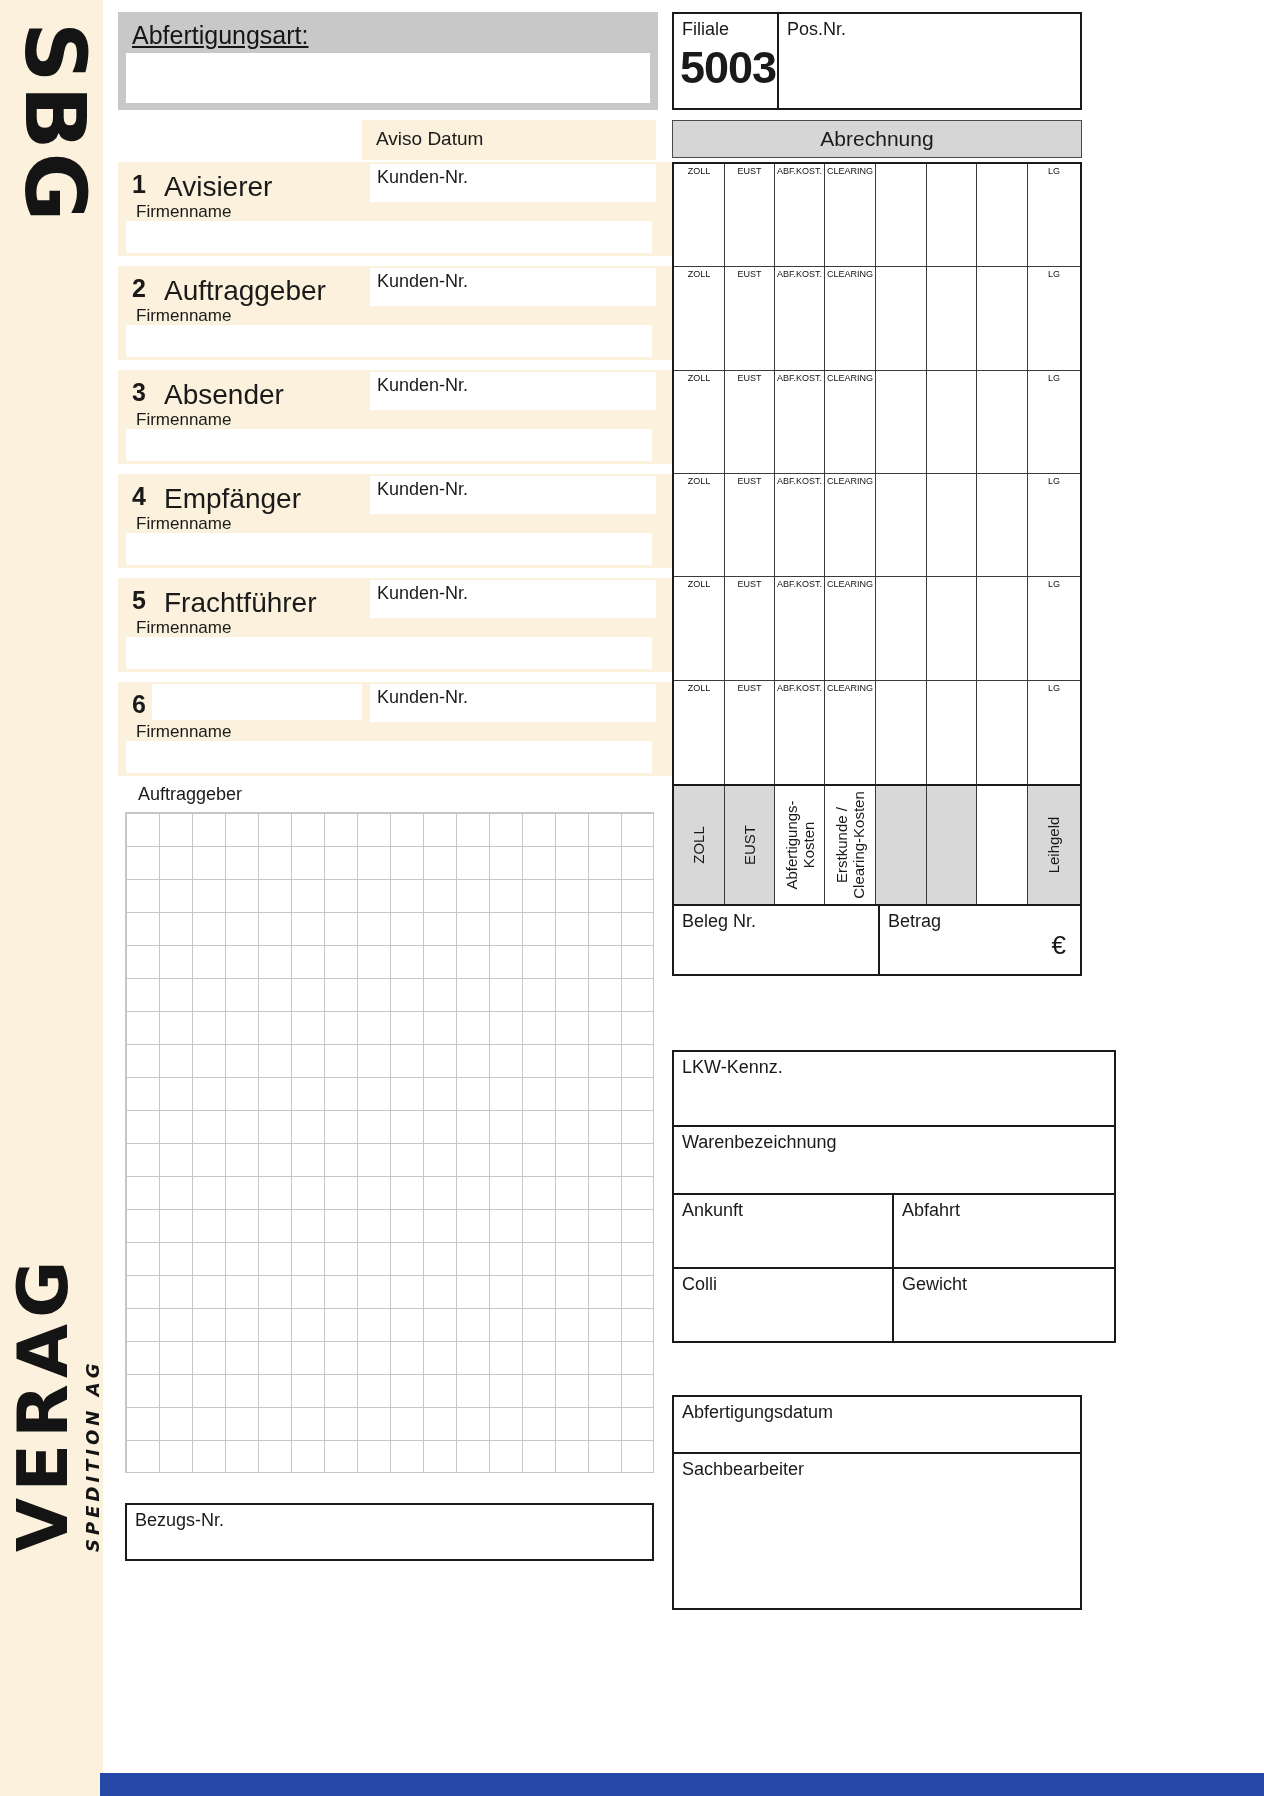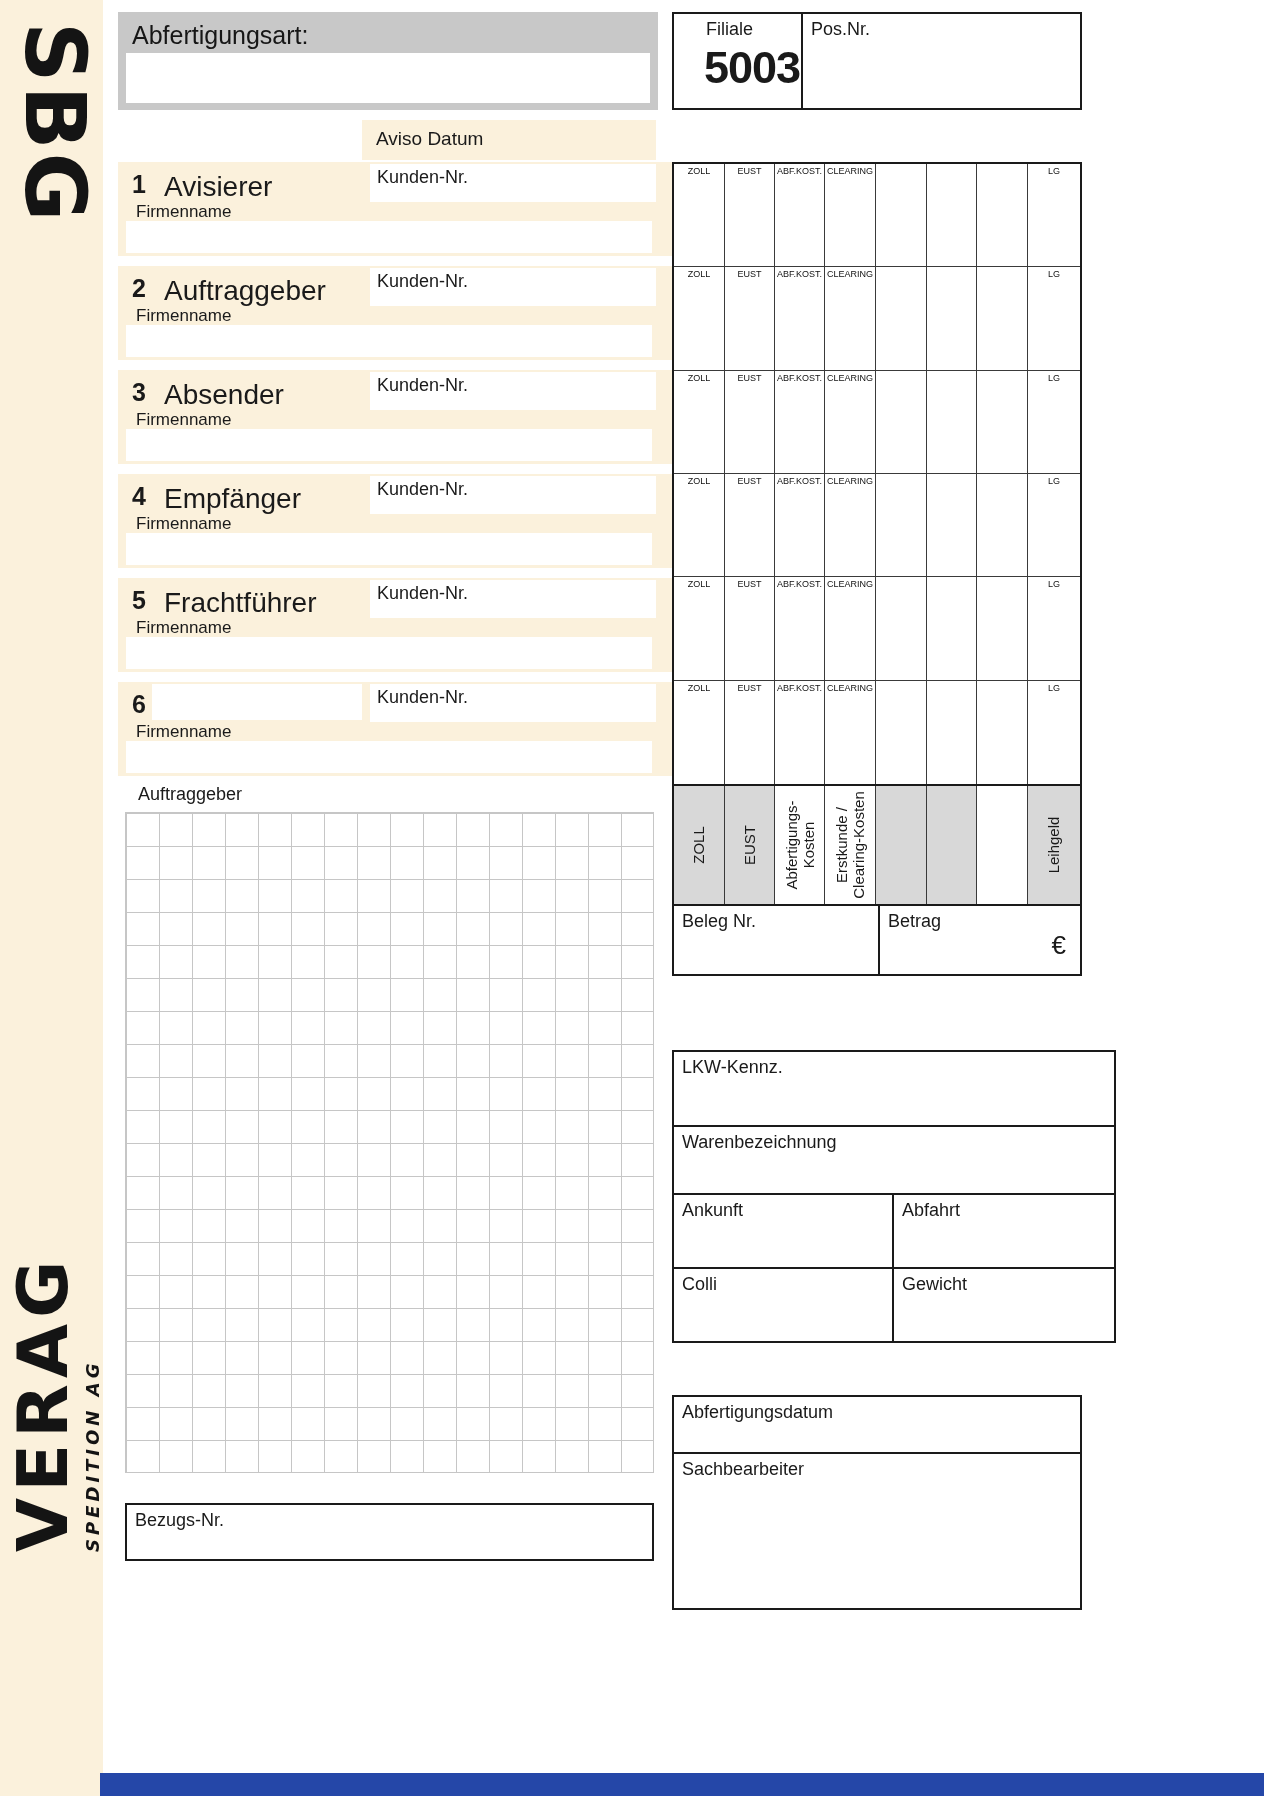--- a/index.html
+++ b/index.html
@@ -11,23 +11,23 @@
   .sidebar { position:absolute; left:0; top:0; width:103px; height:1796px; background:#fbf1dc; }
   .sbg-wrap { position:absolute; left:100px; top:22px; width:236px; height:90px; transform-origin:0 0; transform:rotate(90deg); }
   .sbg-text { font-family:"DejaVu Sans", sans-serif; font-weight:bold; font-size:84px; line-height:90px; letter-spacing:3px; color:#141414; }
   .verag-wrap { position:absolute; left:8px; top:1552px; width:320px; transform-origin:0 0; transform:rotate(-90deg); }
   .verag-text { font-family:"DejaVu Sans", sans-serif; font-weight:bold; font-size:70px; line-height:1; letter-spacing:6px; color:#141414; }
   .spedition-text { font-family:"DejaVu Sans", sans-serif; font-weight:bold; font-style:italic; font-size:18px; letter-spacing:4px; margin-top:4px; color:#141414; }
   .blue-bar { position:absolute; left:100px; top:1773px; width:1164px; height:23px; background:#2547a8; }
 
   
   .abf-box { position:absolute; left:118px; top:12px; width:540px; height:98px; background:#c8c8c8; }
-  .abf-label { position:absolute; left:14px; top:9px; font-size:25px; color:#161616; }
+  .abf-label { position:absolute; left:14px; top:9px; font-size:25px; color:#161616;text-decoration:underline; }
   .abf-input { position:absolute; left:8px; top:41px; width:524px; height:50px; background:#ffffff; }
-  .filiale-box { position:absolute; left:672px; top:12px; width:410px; height:98px; background:#ffffff; border:2px solid #1a1a1a; display:flex;padding-left:24px; }
+  .filiale-box { position:absolute; left:672px; top:12px; width:410px; height:98px; background:#ffffff; border:2px solid #1a1a1a; display:flex; }
   .filiale-left { width:105px; border-right:2px solid #1a1a1a; position:relative; }
   .filiale-right { flex:1; position:relative; }
   .small-label { position:absolute; left:8px; top:5px; font-size:18px; }
   .filiale-value { position:absolute; left:6px; top:28px; font-size:45px; font-weight:bold; letter-spacing:-1px; }
 
   .aviso { position:absolute; left:362px; top:120px; width:294px; height:40px; background:#fbf1dc; }
   .aviso-label { position:absolute; left:14px; top:8px; font-size:19px; }
   .abrechnung { position:absolute; left:672px; top:120px; width:410px; height:38px; background:#d6d6d6; border:1px solid #4a4a4a; display:flex; align-items:center; justify-content:center; font-size:21px; }
 
   
@@ -112,20 +112,23 @@
     </div>
     <div class="filiale-right">
       <div class="small-label">Pos.Nr.</div>
     </div>
   </div>
 
   <div class="aviso">
     <div class="aviso-label">Aviso Datum</div>
   </div>
 
+  <div class="abrechnung">
+    <span>Abrechnung</span>
+  </div>
 
   <div id="sections">
       <div class="section" style="top: 162px;">
         <div class="sec-num">1</div>
         <div class="sec-name">Avisierer</div>
         <div class="kunden-field">
           <span class="kunden-label">Kunden-Nr.</span>
         </div>
         <div class="firma-label">Firmenname</div>
         <div class="firma-input"></div>

